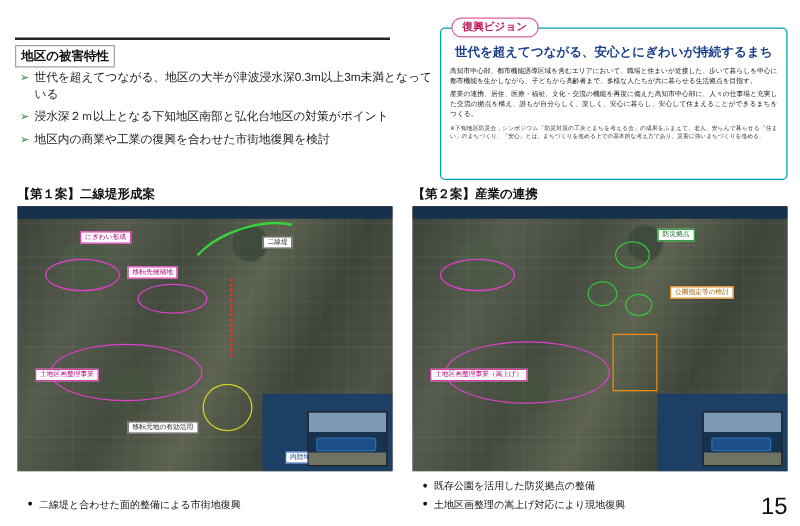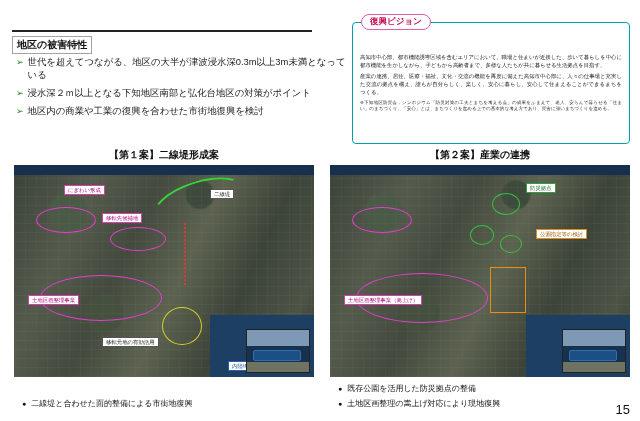--- a/index.html
+++ b/index.html
@@ -57,21 +57,21 @@
   }
   .vision-body{
     position:absolute;left:7px;top:30px;width:262px;
     font-size:5.4px;line-height:1.5;color:#222;text-align:justify;
   }
   .vision-body p{margin:0 0 3px 0;}
   .vision-foot{font-size:4.6px;color:#333;line-height:1.45;}
 
   
   .case-head{
-    position:absolute;font-size:10px;font-weight:bold;color:#111;text-align:center;
+    position:absolute;font-size:10px;font-weight:bold;color:#111;text-align:left;
   }
   #case1-head{left:14px;top:148px;width:300px;}
   #case2-head{left:330px;top:148px;width:300px;}
 
   
   .map{
     position:absolute;top:165px;height:212px;
     background:#2b2f2a;
     overflow:hidden;
   }
@@ -136,21 +136,21 @@
   
   .foot{
     position:absolute;bottom:8px;font-size:8px;line-height:1.5;color:#111;
   }
   #foot1{left:22px;width:300px;}
   #foot2{left:338px;width:300px;}
   .foot-item{display:flex;align-items:flex-start;margin-bottom:3px;}
   .foot-item .dot{font-size:7px;margin-right:5px;line-height:1.6;}
 
   .page-no{
-    position:absolute;right:10px;bottom:4px;font-size:13px;color:#111;font-weight:normal;
+    position:absolute;right:10px;bottom:4px;font-size:19px;color:#111;font-weight:normal;
   }
 </style>
 </head>
 <body>
 
 <div class="slide">
 
   <div class="title-underline"></div>
 
   <div class="sec-label">地区の被害特性</div>
@@ -165,20 +165,21 @@
       <span class="tx">浸水深２ｍ以上となる下知地区南部と弘化台地区の対策がポイント</span>
     </div>
     <div class="bullet">
       <span class="mk">➢</span>
       <span class="tx">地区内の商業や工業の復興を合わせた市街地復興を検討</span>
     </div>
   </div>
 
   <div class="vision">
     <div class="vision-tag">復興ビジョン</div>
+    <div class="vision-head">世代を超えてつながる、安心とにぎわいが持続するまち</div>
     <div class="vision-body">
       <p>高知市中心部、都市機能誘導区域を含むエリアにおいて、職場と住まいが近接した、歩いて暮らしを中心に都市機能を生かしながら、子どもから高齢者まで、多様な人たちが共に暮らせる生活拠点を目指す。</p>
       <p>産業の連携、居住、医療・福祉、文化・交流の機能を再度に備えた高知市中心部に、人々の仕事場と充実した交流の拠点を構え、誰もが自分らしく、楽しく、安心に暮らし、安心して住まえることができるまちをつくる。</p>
       <p class="vision-foot">※下知地区防災会，シンポジウム「防災対策の工夫とまちを考える会」の成果をふまえて、老人、安らんで暮らせる「住まい」のまちづくり。「安心」とは、まちづくりを進める上での基本的な考え方であり、災害に強いまちづくりを進める。</p>
     </div>
   </div>
 
   <div class="case-head" id="case1-head">【第１案】二線堤形成案</div>
   <div class="case-head" id="case2-head">【第２案】産業の連携</div>
 

